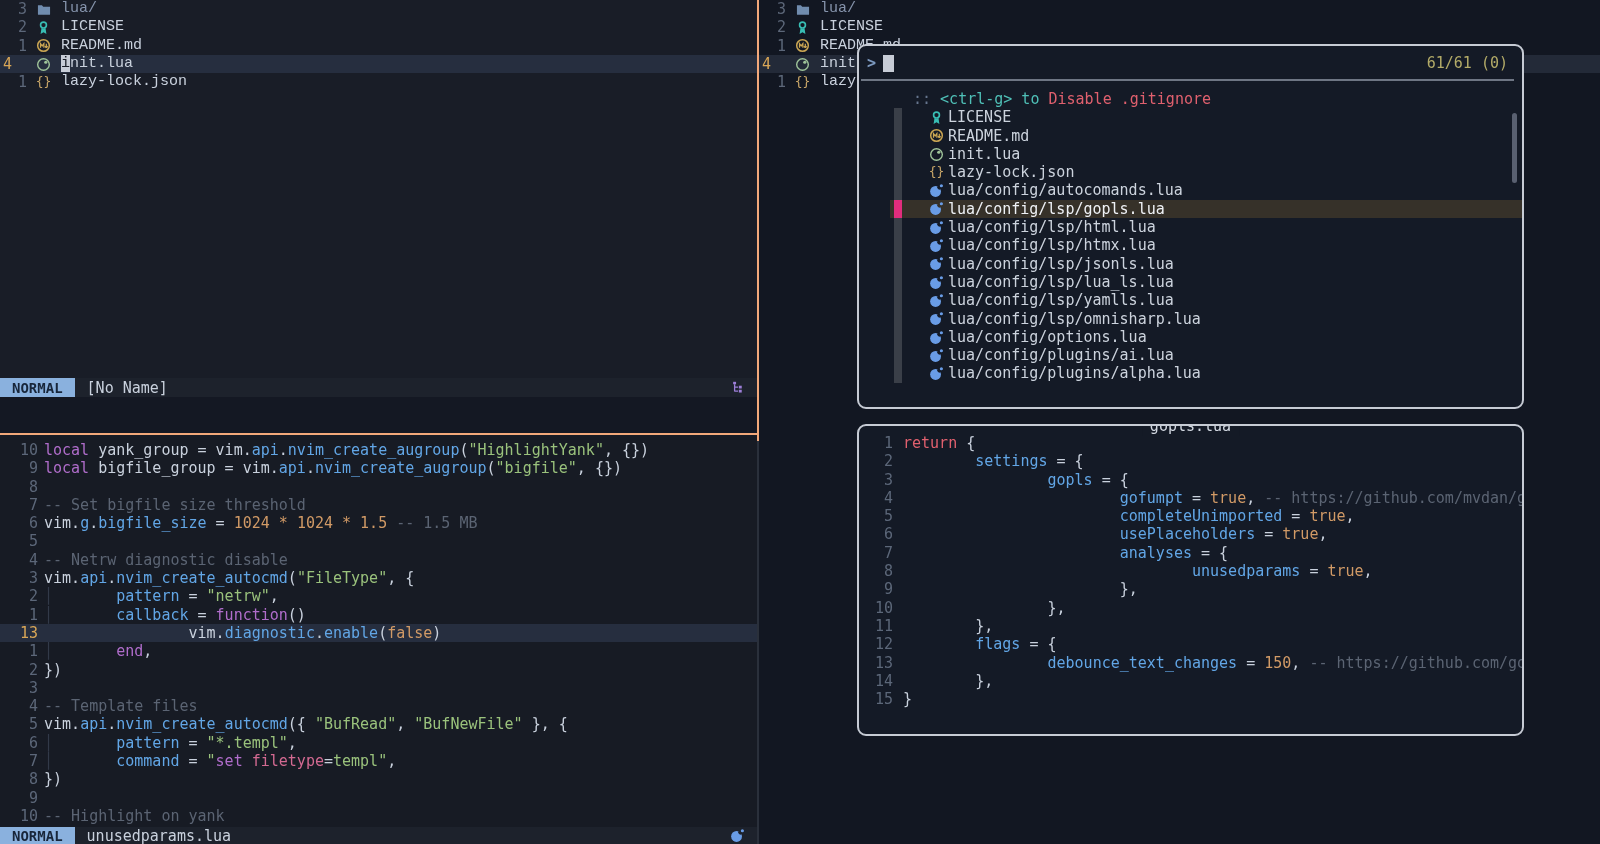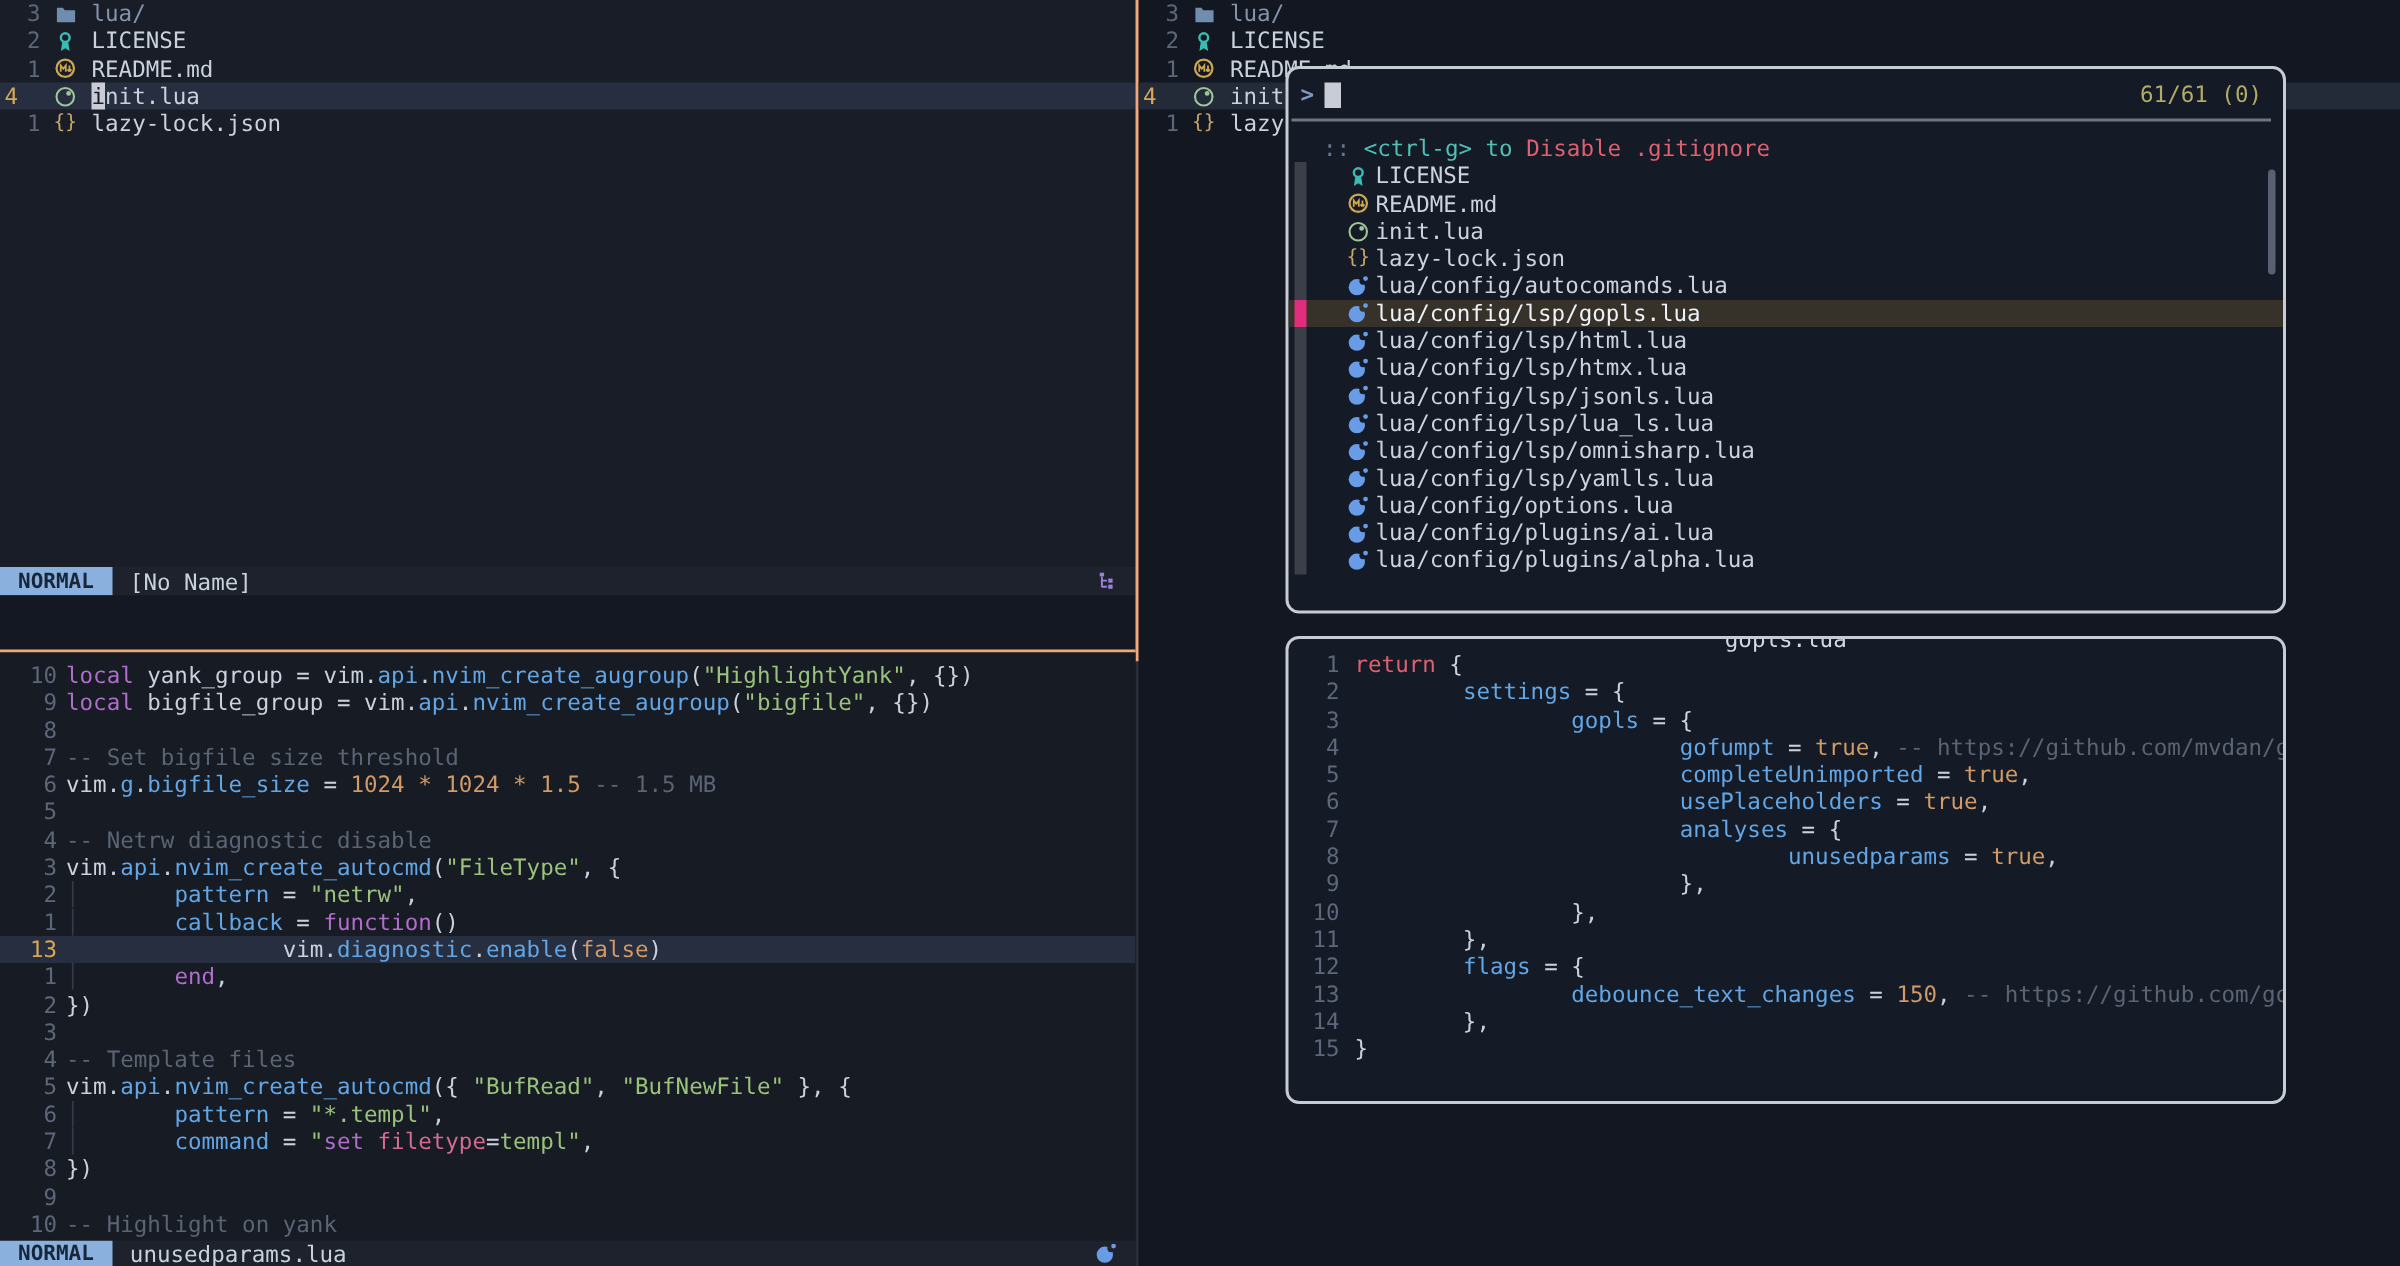--- a/index.html
+++ b/index.html
@@ -21,21 +21,21 @@
   #code-pane       { left:0; top:435px; width:757px; height:392px; background:var(--bg-code,#171b24); padding-top:6px; }
   #status-bot-left { left:0; top:827px; width:757px; height:17px; background:var(--bg-status,#1d222c);
                      display:flex; align-items:center; overflow:hidden; }
   #status-bot-right{ left:759px; top:827px; width:841px; height:17px; background:var(--bg-status,#1d222c);
                      display:flex; align-items:center; overflow:hidden; }
 
   .row { height:18.3px; line-height:18.3px; display:flex; align-items:center; white-space:pre; }
   .ex-lnum { flex:none; width:27px; text-align:right; color:var(--lnum,#5c6779); }
   .ex-lnum.cur { text-align:left; padding-left:3px; color:var(--lnum-current,#d8a657); }
   .ex-icon { flex:none; width:15px; margin-left:9px; display:flex; align-items:center; justify-content:center; }
-  .ex-name { margin-left:10px; }
+  .ex-name { margin-left:10px;font-family:Liberation Mono, monospace; }
   .ex-name.dir { color:var(--dir,#8593ab); }
   .row.cursorline-l { background:var(--cursorline,#262e3f); }
   .row.cursorline-r { background:var(--cursorline-right,#232a38); }
   .block-cursor { background:var(--cursor-block,#c7ccd6); color:#191d27; }
 
   .c-lnum { flex:none; width:44px; padding-right:6px; text-align:right; color:var(--lnum,#5c6779); }
   .c-lnum.cur { color:var(--lnum-current,#d8a657); }
   .code-row.cur { background:var(--cursorline,#252c3b); }
   .code-text { white-space:pre; }
 
@@ -60,21 +60,21 @@
 
   #fzf-popup { position:absolute; left:857px; top:44px; width:667px; height:365px; z-index:10;
                background:var(--popup-bg,#141a26); border:2px solid var(--popup-border,#c6cbd4);
                border-radius:9px; display:flex; flex-direction:column; overflow:hidden; }
   .fzf-prompt-row { height:30px; display:flex; align-items:center; padding:4px 14px 0 8px; }
   .fzf-caret { color:var(--prompt,#7d9ac0); font-weight:bold; }
   .fzf-cursor { display:inline-block; width:11px; height:17px; margin-left:7px;
                 background:var(--cursor-block,#c7ccd6); }
   .fzf-counter { margin-left:auto; color:var(--counter,#b3ab68); }
   .fzf-sep { height:2px; background:#6e7684; margin:3px 8px 0 2px; }
-  .fzf-body { position:relative; flex:1; padding-top:9px; }
+  .fzf-body { position:relative; flex:1; padding-top:9px;padding-left:31px; }
   .fzf-header-row { height:18.3px; line-height:18.3px; white-space:pre; padding-left:23px; }
   #fzf-list { position:relative; }
   .fzf-gutter { position:absolute; left:4px; top:0; bottom:0; width:8px; background:var(--fzf-gutter,#3a3f48); }
   .fz-row { position:relative; height:18.3px; line-height:18.3px; display:flex; align-items:center;
             padding-left:39px; color:#ccd3dd; white-space:pre; }
   .fz-row.sel { background:var(--selected-bg,#363129); color:#eef1f5; }
   .fz-marker { position:absolute; left:4px; top:0; width:8px; height:100%;
                background:var(--marker,#e12d7d); }
   .fz-icon { flex:none; width:15px; display:flex; align-items:center; justify-content:center; }
   .fz-name { margin-left:4px; }
@@ -241,26 +241,26 @@
               </svg></span><span class="fz-name">lua/config/lsp/jsonls.lua</span></div>
           <div class="fz-row"><span class="fz-icon"><svg width="15" height="15" viewBox="0 0 16 16">
                 <circle cx="7" cy="9" r="5.8" style="fill:#699ce6"></circle>
                 <circle cx="11.4" cy="4.6" r="2.6" style="fill:var(--popup-bg)"></circle>
                 <circle cx="13.2" cy="2.9" r="1.7" style="fill:#699ce6"></circle>
               </svg></span><span class="fz-name">lua/config/lsp/lua_ls.lua</span></div>
           <div class="fz-row"><span class="fz-icon"><svg width="15" height="15" viewBox="0 0 16 16">
                 <circle cx="7" cy="9" r="5.8" style="fill:#699ce6"></circle>
                 <circle cx="11.4" cy="4.6" r="2.6" style="fill:var(--popup-bg)"></circle>
                 <circle cx="13.2" cy="2.9" r="1.7" style="fill:#699ce6"></circle>
+              </svg></span><span class="fz-name">lua/config/lsp/yamlls.lua</span></div>
+          <div class="fz-row"><span class="fz-icon"><svg width="15" height="15" viewBox="0 0 16 16">
+                <circle cx="7" cy="9" r="5.8" style="fill:#699ce6"></circle>
+                <circle cx="11.4" cy="4.6" r="2.6" style="fill:var(--popup-bg)"></circle>
+                <circle cx="13.2" cy="2.9" r="1.7" style="fill:#699ce6"></circle>
               </svg></span><span class="fz-name">lua/config/lsp/omnisharp.lua</span></div>
-          <div class="fz-row"><span class="fz-icon"><svg width="15" height="15" viewBox="0 0 16 16">
-                <circle cx="7" cy="9" r="5.8" style="fill:#699ce6"></circle>
-                <circle cx="11.4" cy="4.6" r="2.6" style="fill:var(--popup-bg)"></circle>
-                <circle cx="13.2" cy="2.9" r="1.7" style="fill:#699ce6"></circle>
-              </svg></span><span class="fz-name">lua/config/lsp/yamlls.lua</span></div>
           <div class="fz-row"><span class="fz-icon"><svg width="15" height="15" viewBox="0 0 16 16">
                 <circle cx="7" cy="9" r="5.8" style="fill:#699ce6"></circle>
                 <circle cx="11.4" cy="4.6" r="2.6" style="fill:var(--popup-bg)"></circle>
                 <circle cx="13.2" cy="2.9" r="1.7" style="fill:#699ce6"></circle>
               </svg></span><span class="fz-name">lua/config/options.lua</span></div>
           <div class="fz-row"><span class="fz-icon"><svg width="15" height="15" viewBox="0 0 16 16">
                 <circle cx="7" cy="9" r="5.8" style="fill:#699ce6"></circle>
                 <circle cx="11.4" cy="4.6" r="2.6" style="fill:var(--popup-bg)"></circle>
                 <circle cx="13.2" cy="2.9" r="1.7" style="fill:#699ce6"></circle>
               </svg></span><span class="fz-name">lua/config/plugins/ai.lua</span></div>

